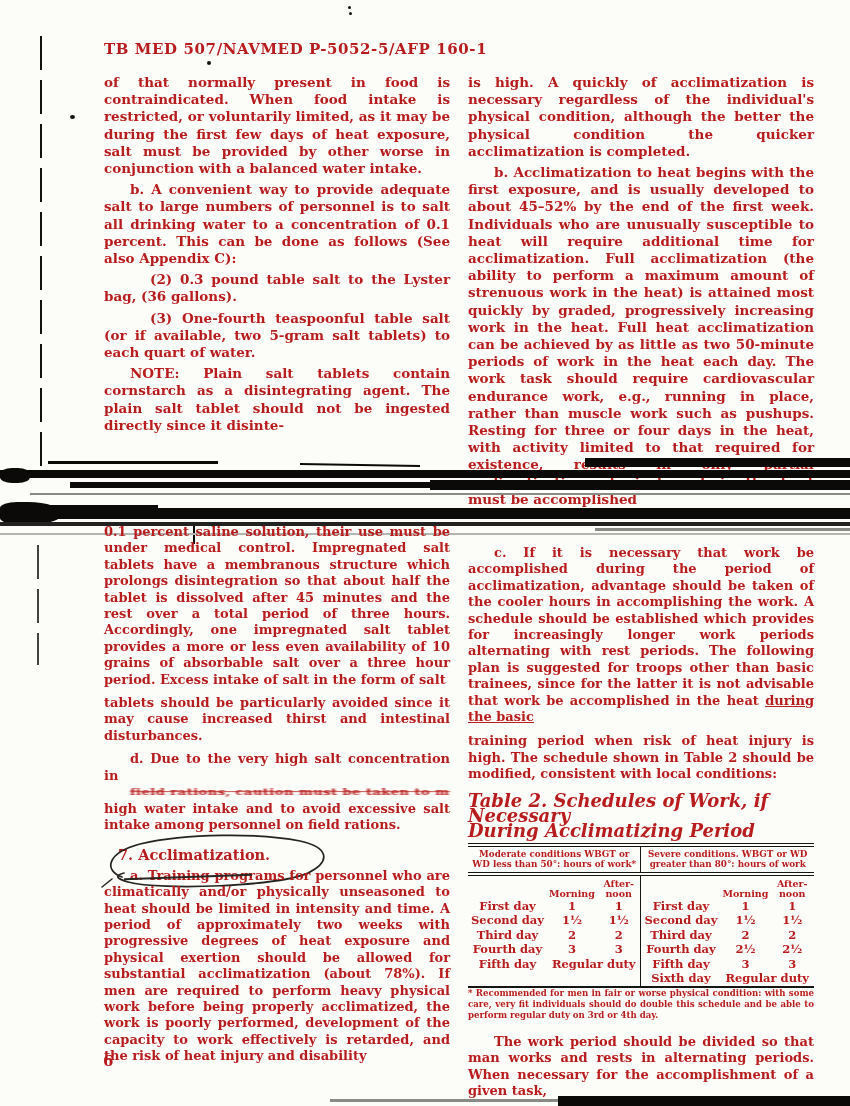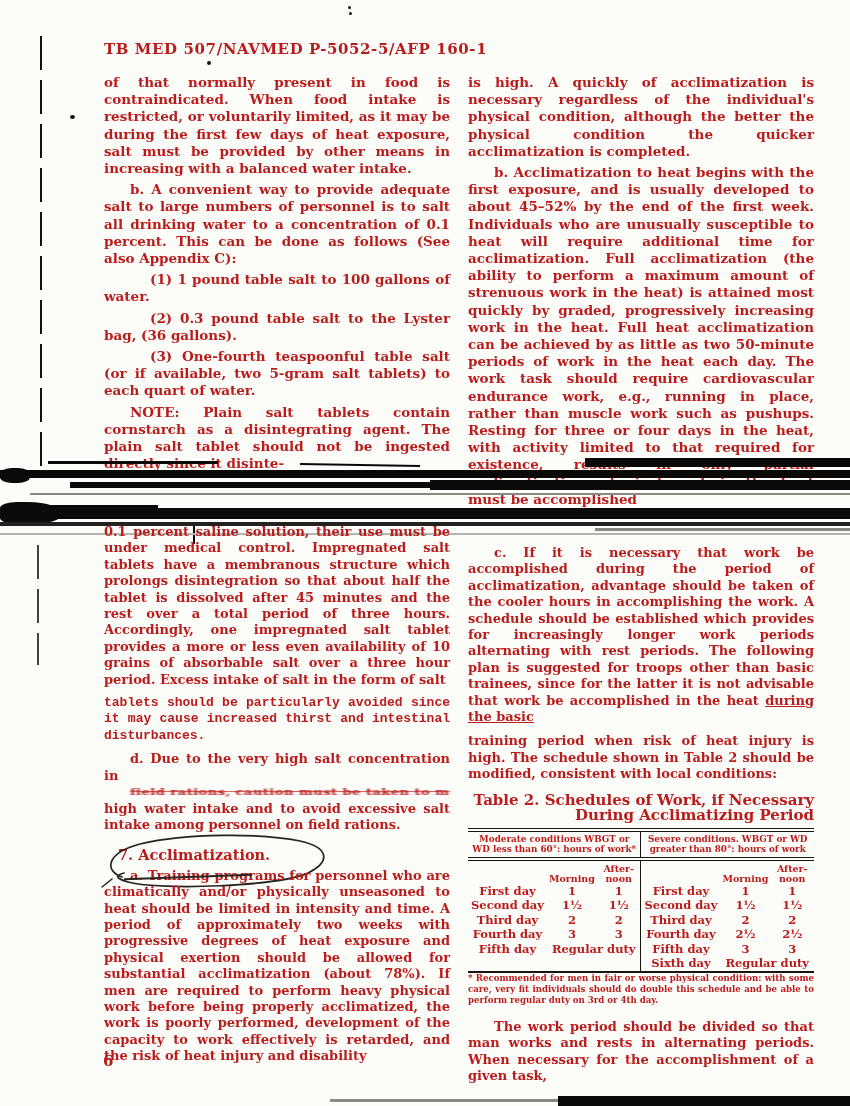--- a/index.html
+++ b/index.html
@@ -29,21 +29,21 @@
     white-space:nowrap;overflow:hidden;
   }
   .section-head{position:relative;margin:14px 0 4px 14px;font-size:14.5px;width:200px;}
   .circle-svg{position:absolute;left:-18px;top:-16px;pointer-events:none;}
   .p-rel{position:relative;}
   .strike-line{
     position:absolute;left:20px;top:8px;width:128px;height:2px;
     background:#2a2722;transform:rotate(-2deg);
   }
   
-  .tbl-title{text-align:right;font-size:15px;line-height:15px;margin:10px 0 5px 0;}
+  .tbl-title{font-style:italic;text-align:left;font-size:18px;line-height:15px;margin:10px 0 5px 0;}
   table.sched{width:100%;border-collapse:collapse;border-top:4px double #17150f;border-bottom:2px solid #17150f;}
   table.sched td{padding:0 2px;vertical-align:bottom;}
   tr.hdr td{
     font-size:8.8px;line-height:10px;text-align:center;padding:2px 3px 3px 3px;
     border-bottom:4px double #17150f;vertical-align:middle;
   }
   tr.subhdr td{font-size:9.5px;line-height:10px;text-align:center;padding-top:3px;white-space:pre-line;}
   tr.brow td{font-size:11.5px;line-height:14.5px;}
   td.day{text-align:center;width:86px;}
   td.val{text-align:center;width:43px;}
@@ -69,23 +69,22 @@
 
   <div class="vline" style="left:40px;top:36px;height:434px;"></div>
   <div class="vline" style="left:37px;top:545px;height:120px;opacity:.8;"></div>
   <div class="artifact" style="left:193px;top:526px;width:2px;height:18px;"></div>
   <div class="speck" style="left:348px;top:6px;width:3px;height:3px;"></div>
   <div class="speck" style="left:349px;top:12px;width:3px;height:3px;"></div>
   <div class="speck" style="left:207px;top:61px;width:4px;height:4px;"></div>
   <div class="speck" style="left:70px;top:115px;width:5px;height:4px;"></div>
 
   <div class="col col-top" style="left:104px;top:74px;">
-    <p>of that normally present in food is contraindicated. When food intake is restricted, or voluntarily limited, as it may be during the first few days of heat exposure, salt must be provided by other means in increasing with a balanced water intake.</p>
+    <p>of that normally present in food is contraindicated. When food intake is restricted, or voluntarily limited, as it may be during the first few days of heat exposure, salt must be provided by other worse in conjunction with a balanced water intake.</p>
     <p class="ind1">b. A convenient way to provide adequate salt to large numbers of personnel is to salt all drinking water to a concentration of 0.1 percent. This can be done as follows (See also Appendix C):</p>
-    <p class="ind2">(1) 1 pound table salt to 100 gallons of water.</p>
     <p class="ind2">(2) 0.3 pound table salt to the Lyster bag, (36 gallons).</p>
     <p class="ind2">(3) One-fourth teaspoonful table salt (or if available, two 5-gram salt tablets) to each quart of water.</p>
     <p class="ind1">NOTE: Plain salt tablets contain cornstarch as a disintegrating agent. The plain salt tablet should not be ingested directly since it disinte-</p>
   </div>
 
   <div class="col col-top" style="left:468px;top:74px;">
     <p>is high. A quickly of acclimatization is necessary regardless of the individual's physical condition, although the better the physical condition the quicker acclimatization is completed.</p>
     <p class="ind1">b. Acclimatization to heat begins with the first exposure, and is usually developed to about 45–52% by the end of the first week. Individuals who are unusually susceptible to heat will require additional time for acclimatization. Full acclimatization (the ability to perform a maximum amount of strenuous work in the heat) is attained most quickly by graded, progressively increasing work in the heat. Full heat acclimatization can be achieved by as little as two 50-minute periods of work in the heat each day. The work task should require cardiovascular endurance work, e.g., running in place, rather than muscle work such as pushups. Resting for three or four days in the heat, with activity limited to that required for existence, results in only partial acclimatization; physical work in the heat must be accomplished</p>
   </div>
 
@@ -101,21 +100,21 @@
     <div class="artifact" style="left:55px;top:508px;width:795px;height:11px;"></div>
     <div class="artifact" style="left:0;top:502px;width:62px;height:22px;border-radius:30% 60% 50% 30%;"></div>
     <div class="artifact" style="left:18px;top:505px;width:140px;height:5px;"></div>
     <div class="artifact" style="left:0;top:522px;width:850px;height:4px;background:#242220;"></div>
     <div class="art-gray" style="left:595px;top:528px;width:255px;height:3px;"></div>
     <div class="art-gray" style="left:0;top:533px;width:850px;height:2px;background:#b5b5af;"></div>
   </div>
 
   <div class="col col-bottom" style="left:104px;top:524px;">
     <p>0.1 percent saline solution, their use must be under medical control. Impregnated salt tablets have a membranous structure which prolongs disintegration so that about half the tablet is dissolved after 45 minutes and the rest over a total period of three hours. Accordingly, one impregnated salt tablet provides a more or less even availability of 10 grains of absorbable salt over a three hour period. Excess intake of salt in the form of salt</p>
-    <p style="margin-top:7px;font-family:Liberation Mono, monospace;">tablets should be particularly avoided since it may cause increased thirst and intestinal disturbances.</p>
+    <p style="margin-top:7px;">tablets should be particularly avoided since it may cause increased thirst and intestinal disturbances.</p>
     <p class="ind1" style="margin-top:7px;margin-bottom:0;">
       <span>d. Due to the very high salt concentration in</span>
       <span class="smudge">field rations, caution must be taken to maintain a</span>
       <span>high water intake and to avoid excessive salt intake among personnel on field rations.</span>
     </p>
     <div class="section-head">
       <svg class="circle-svg" width="236" height="62" viewBox="0 0 236 62">
         <path d="M 22 46 C 4 40 6 22 40 13 C 86 2 160 2 200 10 C 228 16 232 30 208 42 C 180 55 62 60 28 51 C 14 47 16 44 24 42" fill="none" stroke="#26231e" stroke-width="1.7" stroke-linecap="round"></path>
         <path d="M 2 56 L 12 48" fill="none" stroke="#26231e" stroke-width="1.5" stroke-linecap="round"></path>
       </svg>
@@ -134,21 +133,21 @@
     <p style="margin-top:8px;">training period when risk of heat injury is high. The schedule shown in Table 2 should be modified, consistent with local conditions:</p>
 
     <div class="tbl-title">
       <div>Table 2.  Schedules of Work, if Necessary</div>
       <div>During Acclimatizing Period</div>
     </div>
 
     <table class="sched">
       <tbody>
           <tr class="hdr">
-        <td colspan="3">Moderate conditions WBGT or WD less than 60°: hours of work*</td>
+        <td colspan="3">Moderate conditions WBGT or WD less than 50°: hours of work*</td>
         <td colspan="3" class="sep">Severe conditions. WBGT or WD greater than 80°: hours of work</td>
       </tr>
       <tr class="subhdr">
         <td></td>
         <td>Morning</td>
         <td>After-
 noon</td>
         <td class="sep"></td>
         <td>Morning</td>
         <td>After-

